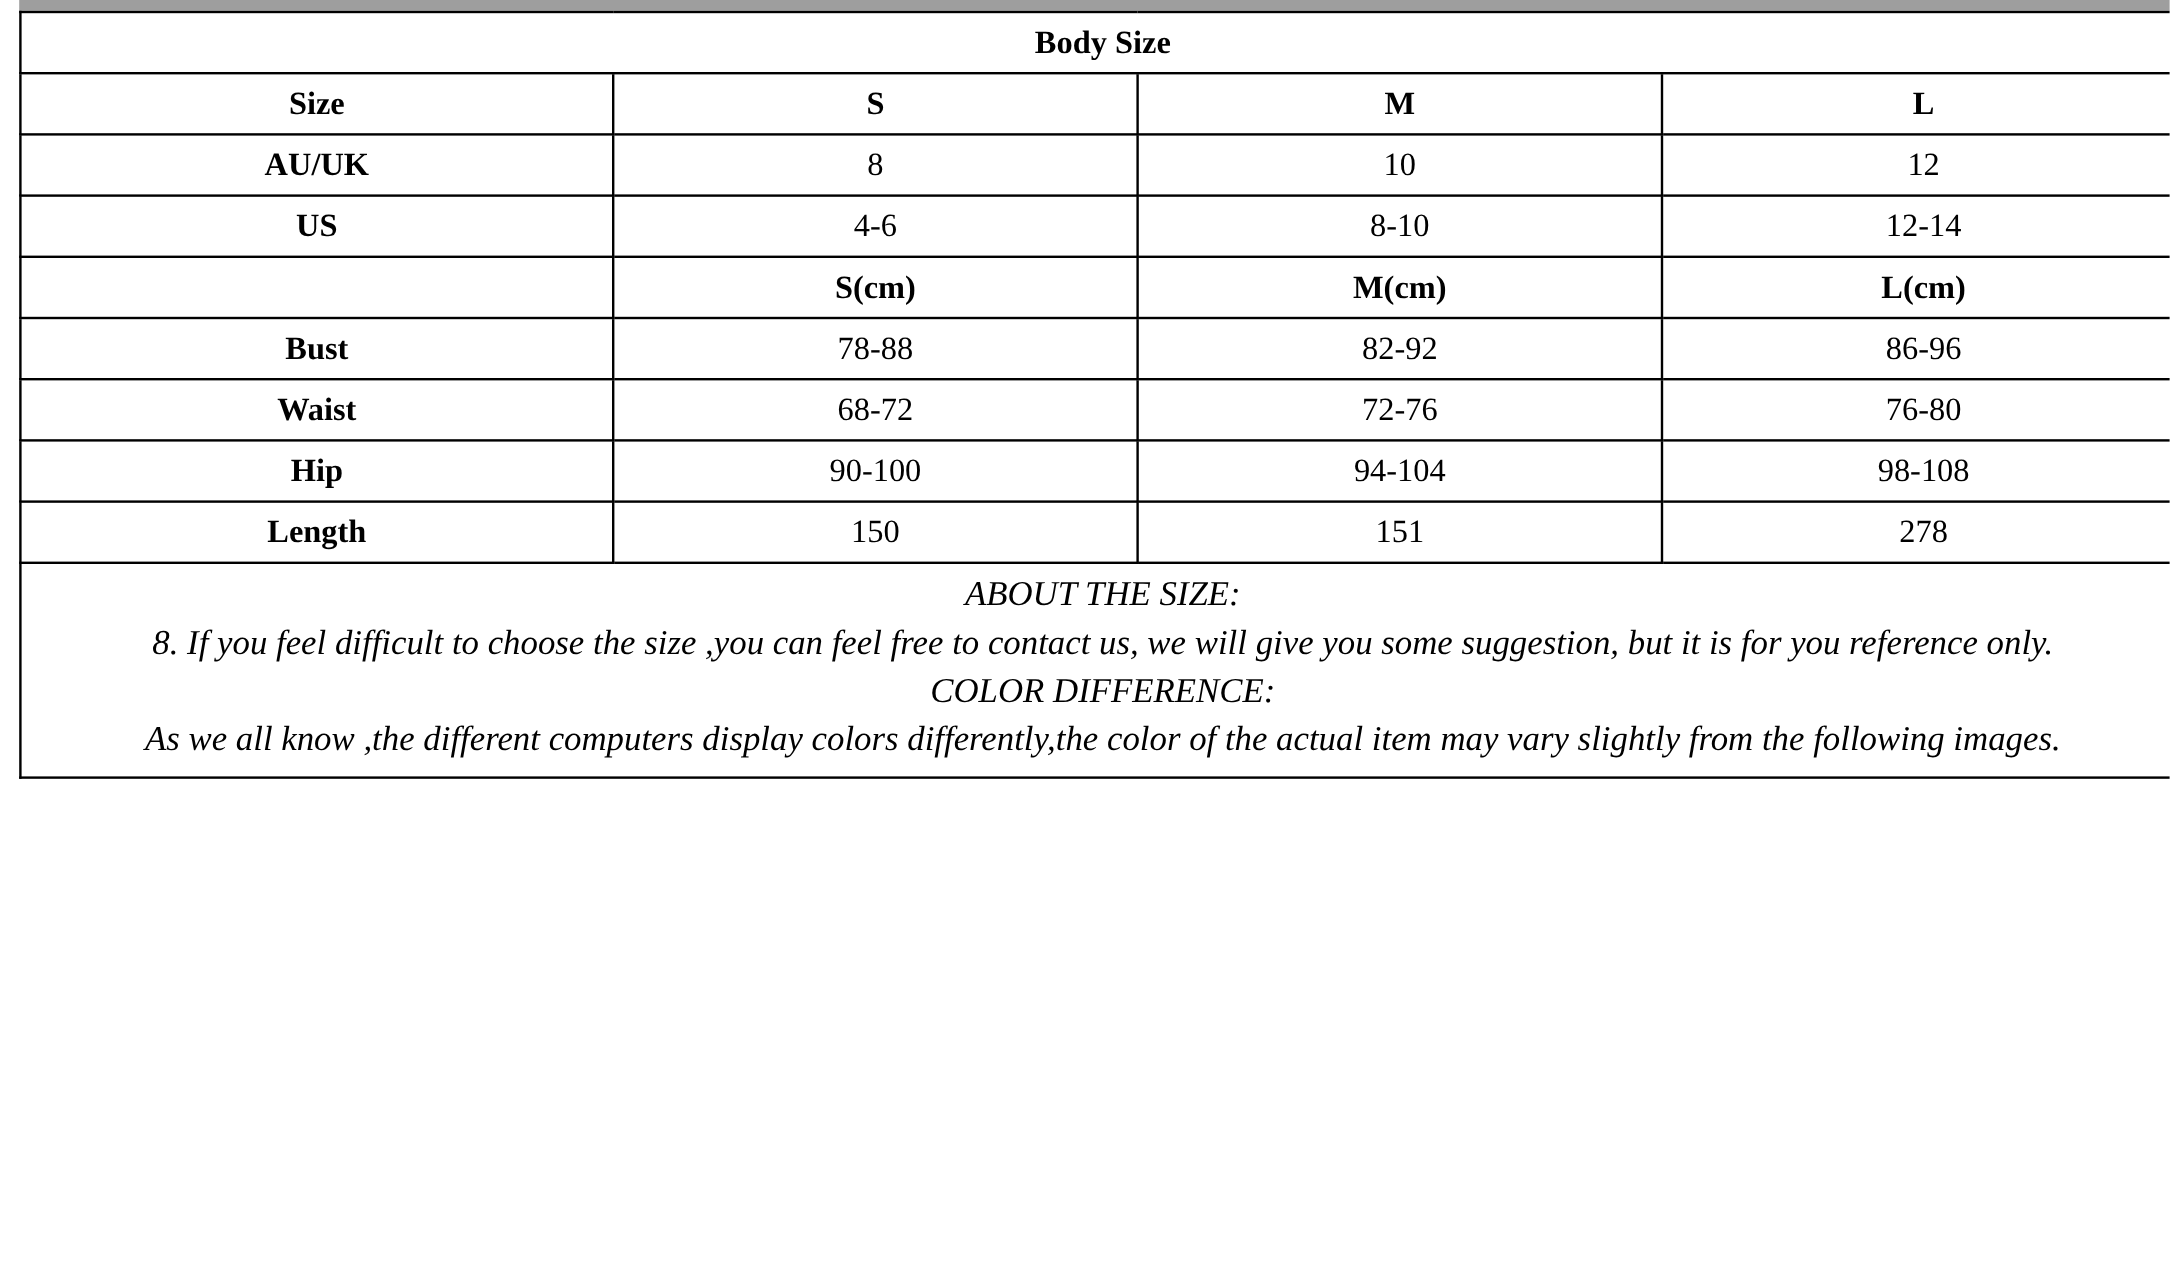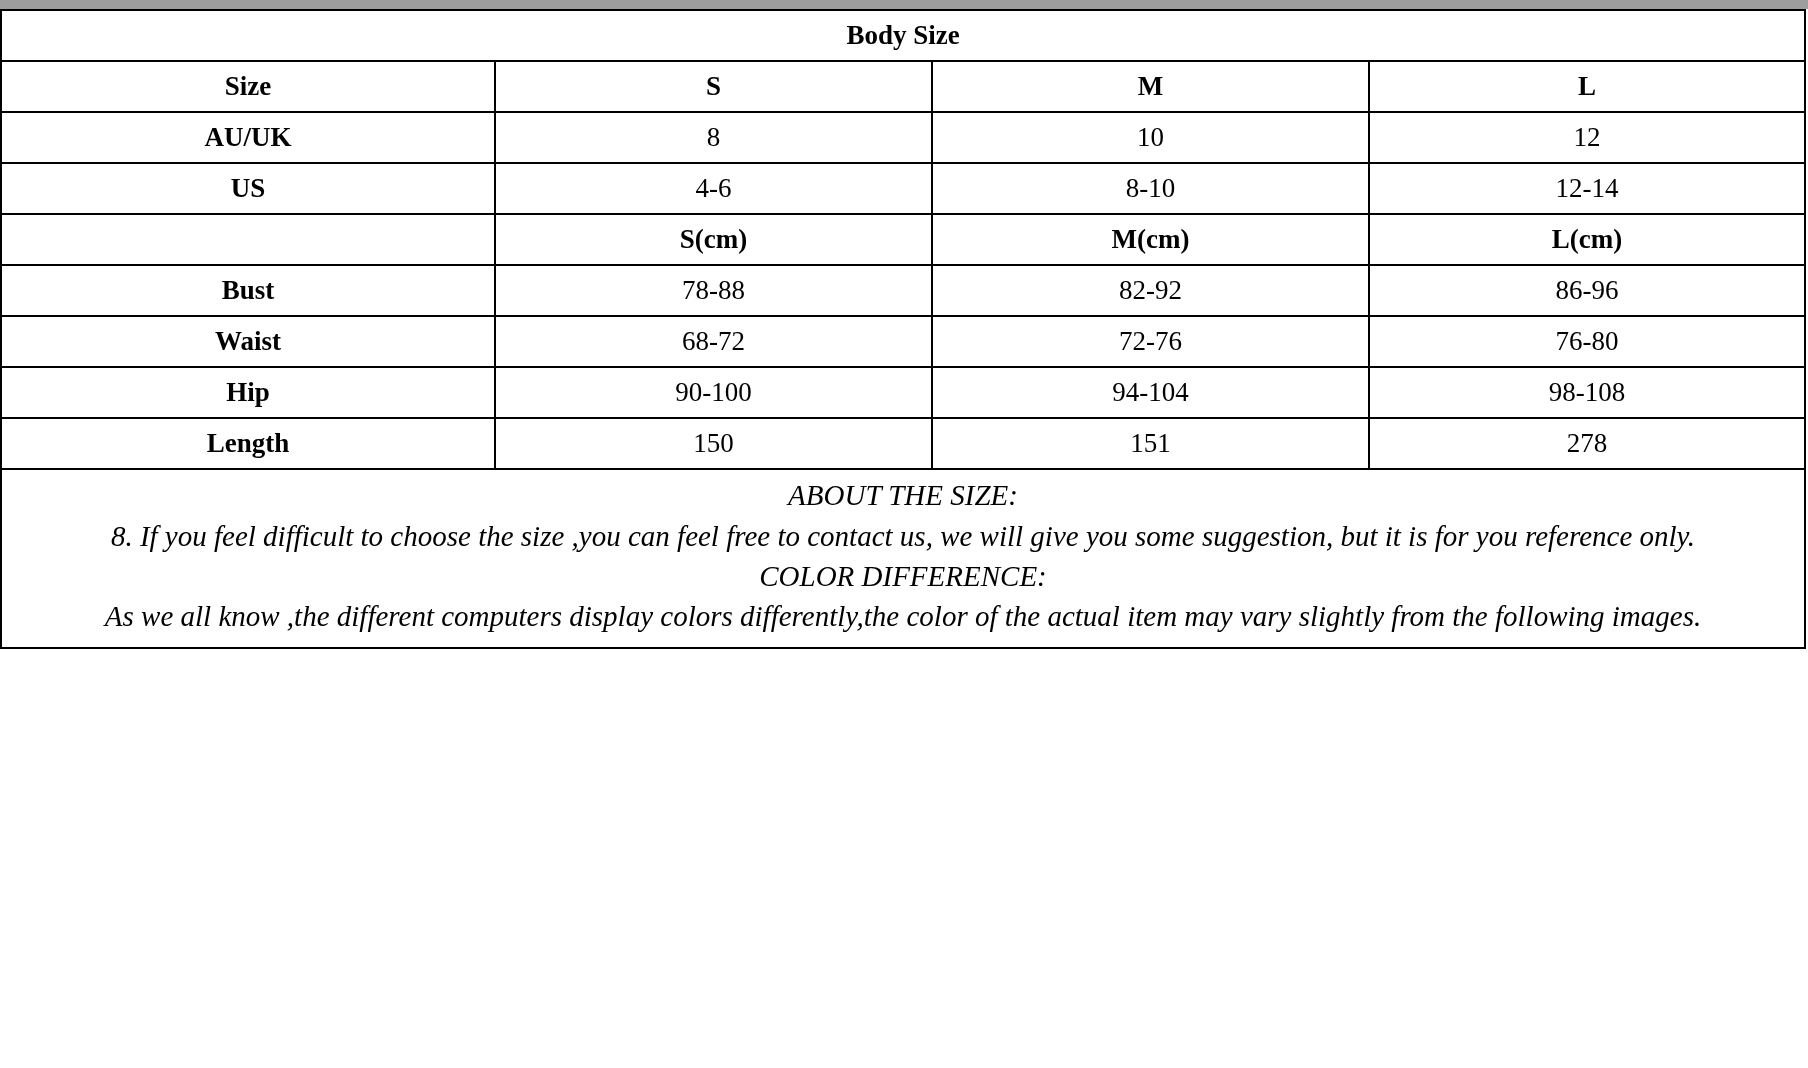--- a/index.html
+++ b/index.html
@@ -12,20 +12,21 @@
     height: 1068px;
     font-family: "Liberation Serif", serif;
     color: #000000;
     overflow: hidden;
   }
   .page {
     position: relative;
     width: 1784px;
     height: 1068px;
     box-sizing: border-box;
+    margin-left: 16px;
   }
   .topbar {
     position: absolute;
     top: 0;
     left: 0;
     width: 1808px;
     height: 9px;
     background: #9e9e9e;
   }
   .sheet {

